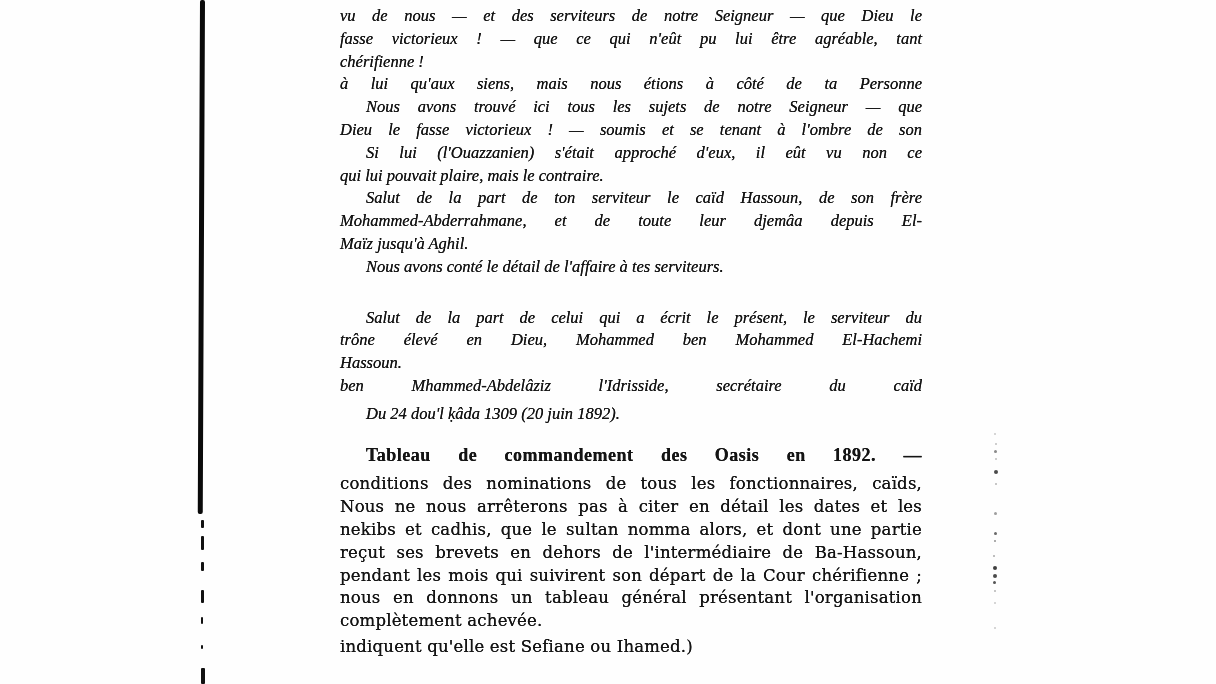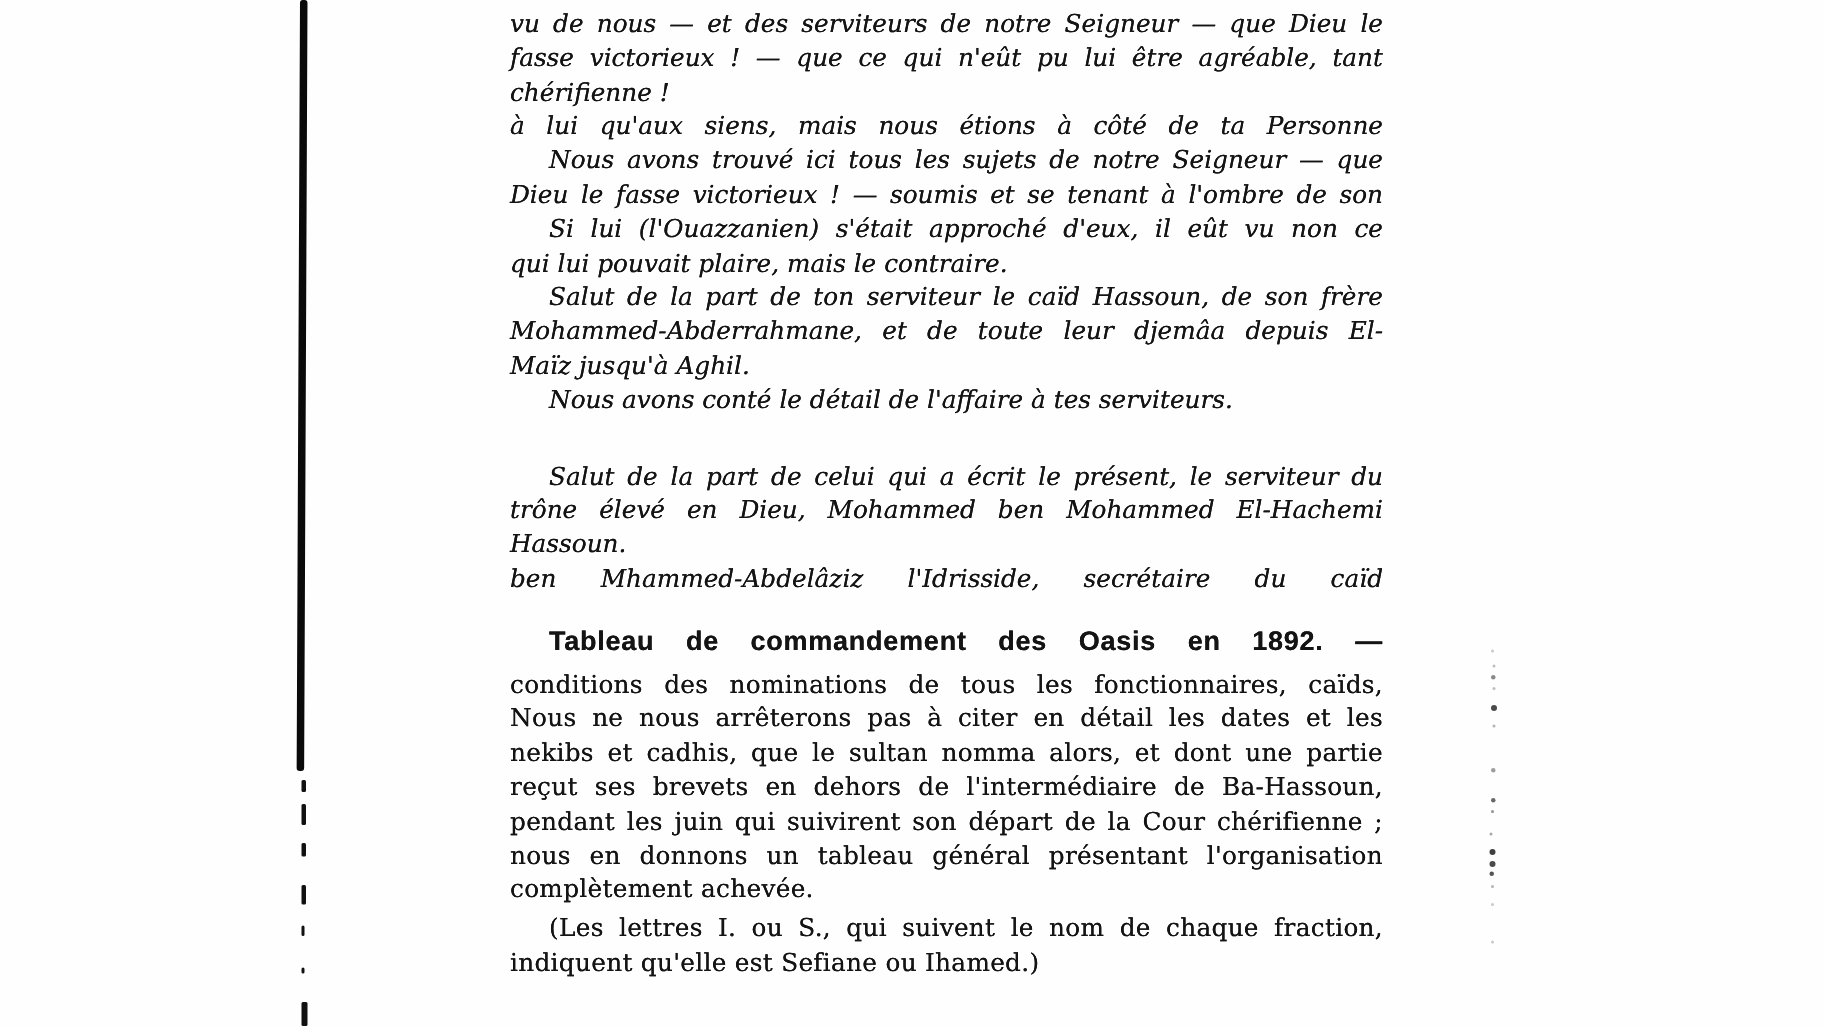--- a/index.html
+++ b/index.html
@@ -44,28 +44,29 @@
     line-height: 22.8px;
     text-align: justify;
     text-align-last: justify;
     text-shadow: 0 0 0.4px currentColor;
   }
   .line.end { text-align-last: left; }
   .line.indent { text-indent: 26px; }
   .para.italic .line {
     font-style: italic;
     font-size: 16.5px;
+    font-family: Liberation Serif, serif;
   }
   .para.roman .line {
     font-style: normal;
     font-size: 16.5px;
     letter-spacing: 0.2px;
   }
   .para.heading .line {
-    font-family: Liberation Sans, sans-serif;
+    font-family: Liberation Serif, serif;
     font-weight: bold;
     font-size: 18px;
     letter-spacing: 0.5px;
   }
 </style>
 </head>
 <body>
 
 <div class="scan-page">
   <div id="gutter">
@@ -118,30 +119,32 @@
       </div>
       <div class="para italic">
         <div class="line indent end">Nous avons conté le détail de l'affaire à tes serviteurs.</div>
       </div>
       <div class="para italic" style="margin-top: 28px;">
         <div class="line indent">Salut de la part de celui qui a écrit le présent, le serviteur du</div>
         <div class="line">trône élevé en Dieu, Mohammed ben Mohammed El-Hachemi</div>
         <div class="line end">Hassoun.</div>
         <div class="line">ben Mhammed-Abdelâziz l'Idrisside, secrétaire du caïd</div>
       </div>
+      <div class="para italic" style="margin-top: 5px;">
+        <div class="line indent end">Du 24 dou'l ḳâda 1309 (20 juin 1892).</div>
+      </div>
       <div class="para heading" style="margin-top: 18px;">
         <div class="line indent">Tableau de commandement des Oasis en 1892. —</div>
       </div>
       <div class="para roman" style="margin-top: 7px;">
         <div class="line">conditions des nominations de tous les fonctionnaires, caïds,</div>
         <div class="line">Nous ne nous arrêterons pas à citer en détail les dates et les</div>
         <div class="line">nekibs et cadhis, que le sultan nomma alors, et dont une partie</div>
         <div class="line">reçut ses brevets en dehors de l'intermédiaire de Ba-Hassoun,</div>
-        <div class="line">pendant les juin qui suivirent son départ de la Cour chérifienne ;</div>
+        <div class="line">pendant les mois qui suivirent son départ de la Cour chérifienne ;</div>
         <div class="line">nous en donnons un tableau général présentant l'organisation</div>
         <div class="line end">complètement achevée.</div>
       </div>
       <div class="para roman" style="margin-top: 3px;">
-        <div class="line indent">(Les lettres I. ou S., qui suivent le nom de chaque fraction,</div>
         <div class="line end">indiquent qu'elle est Sefiane ou Ihamed.)</div>
       </div>
     </div>
 </div>
 
 </body></html>

